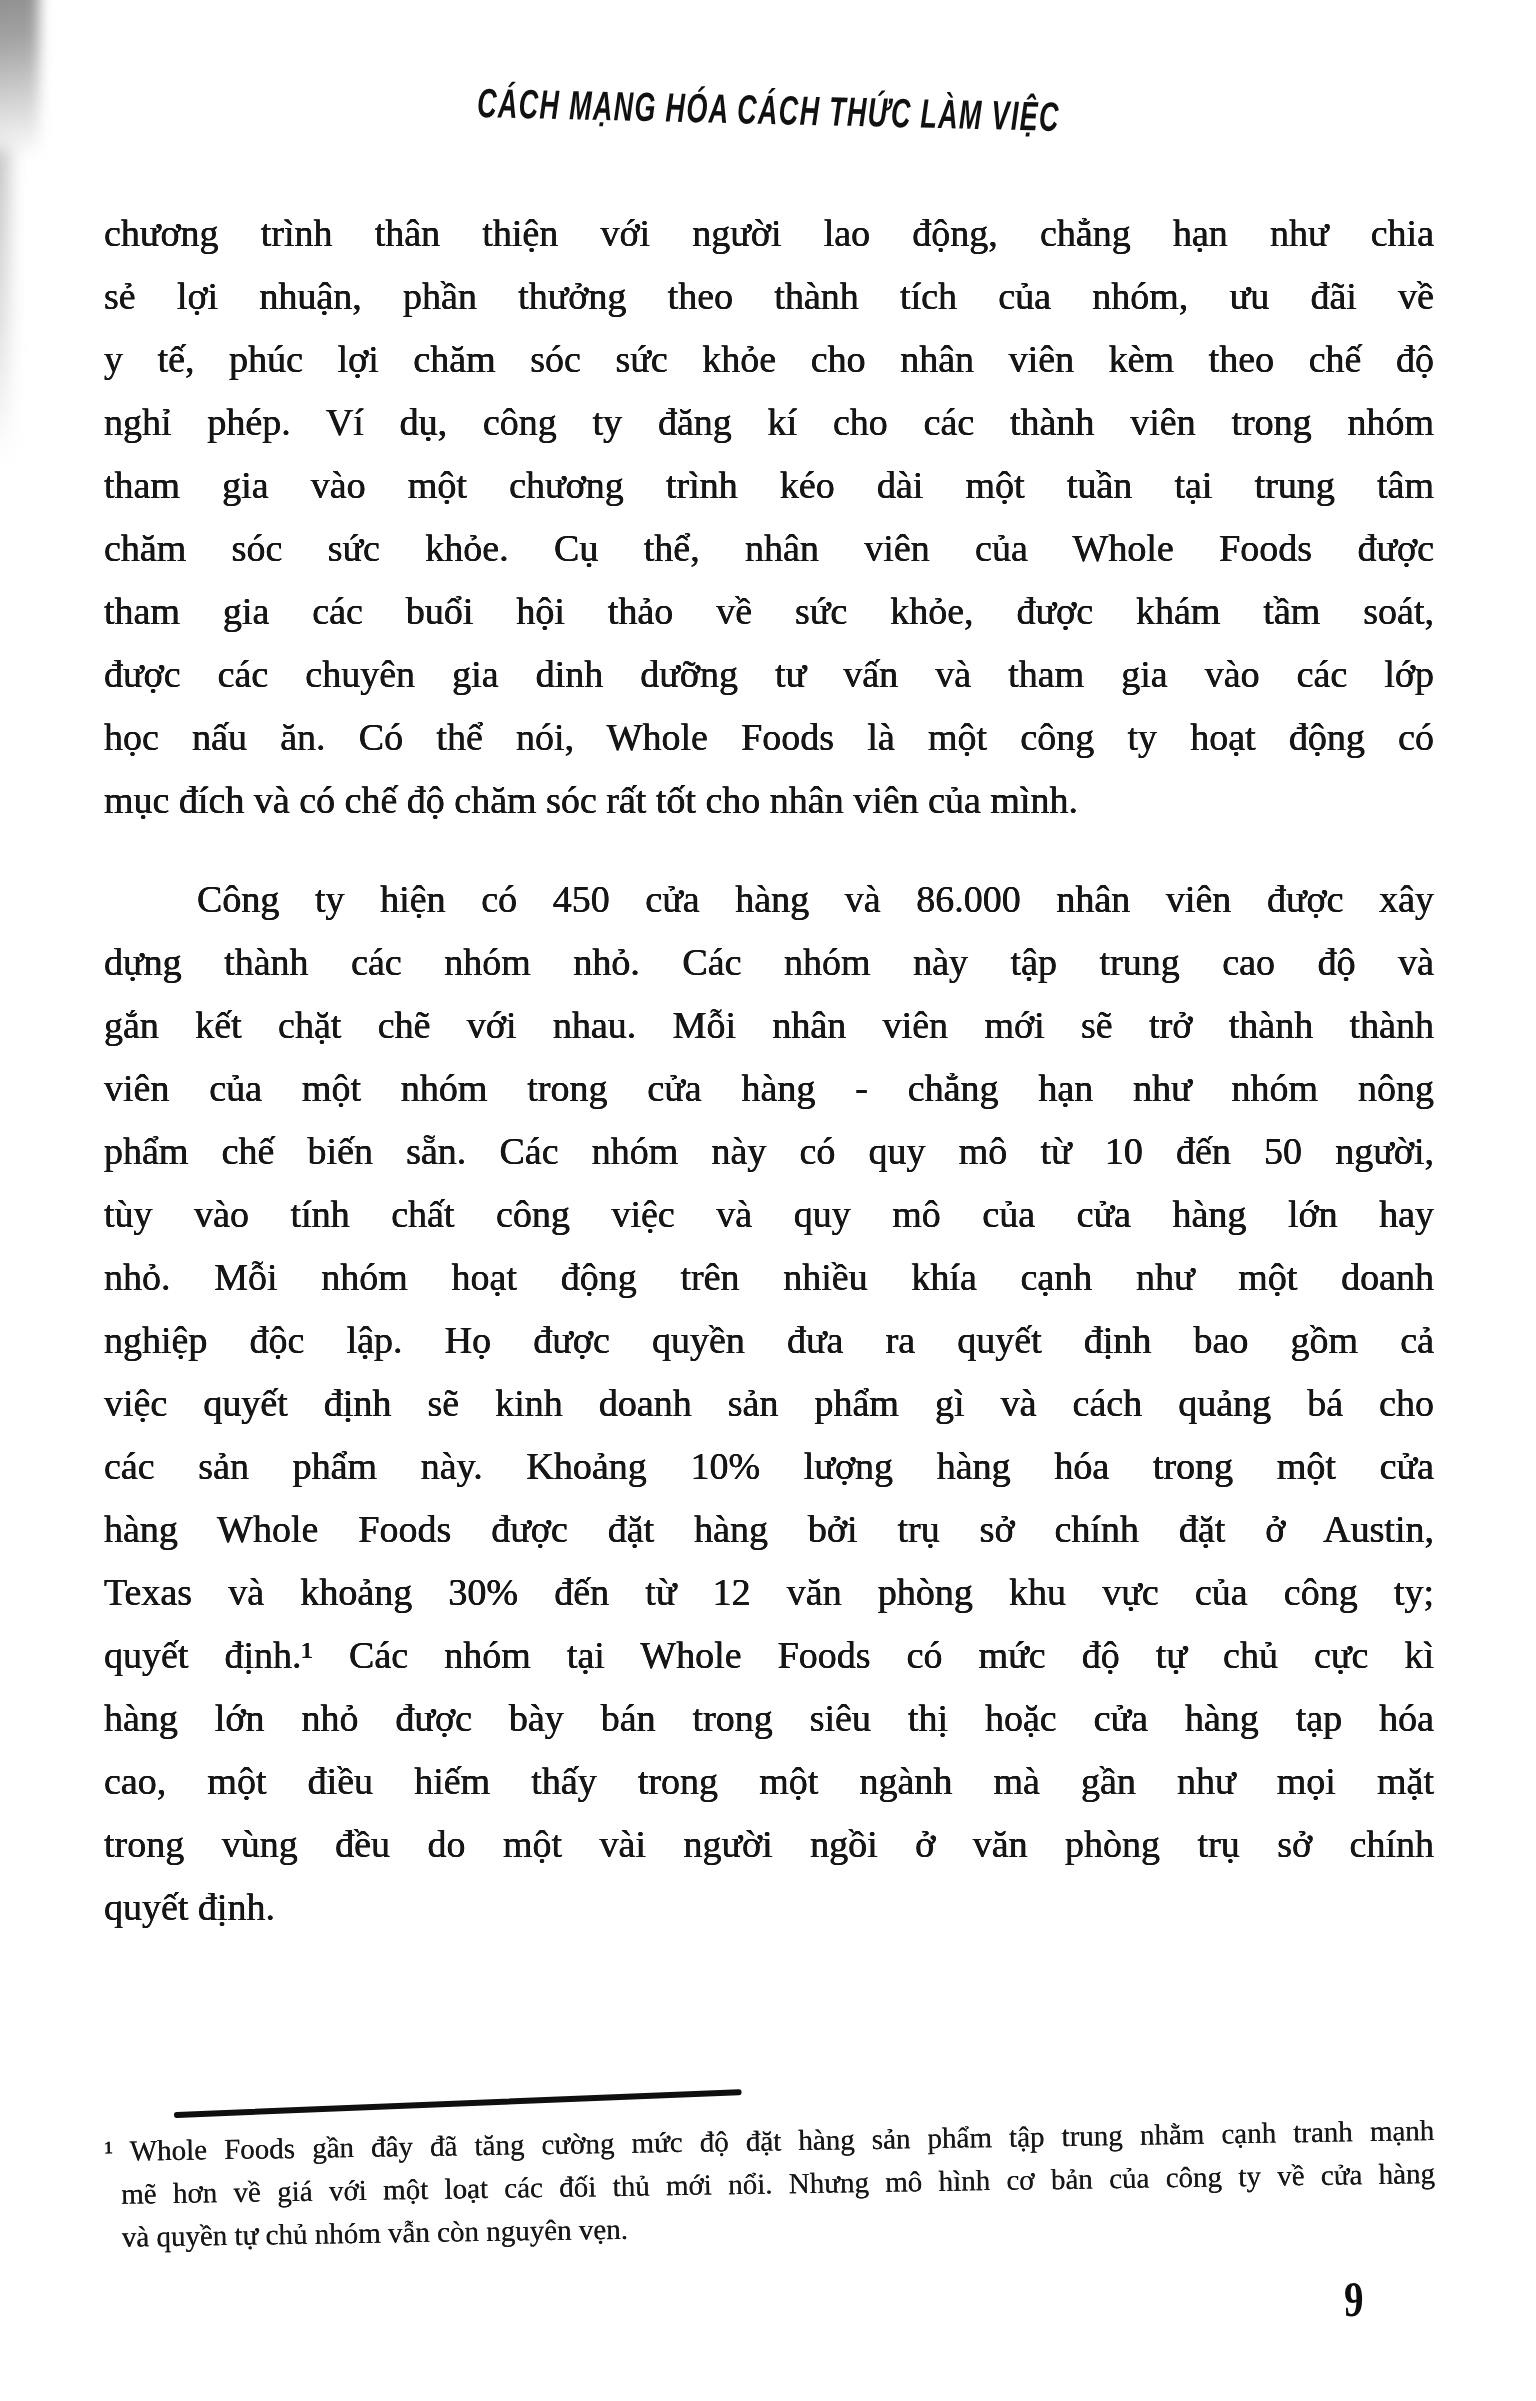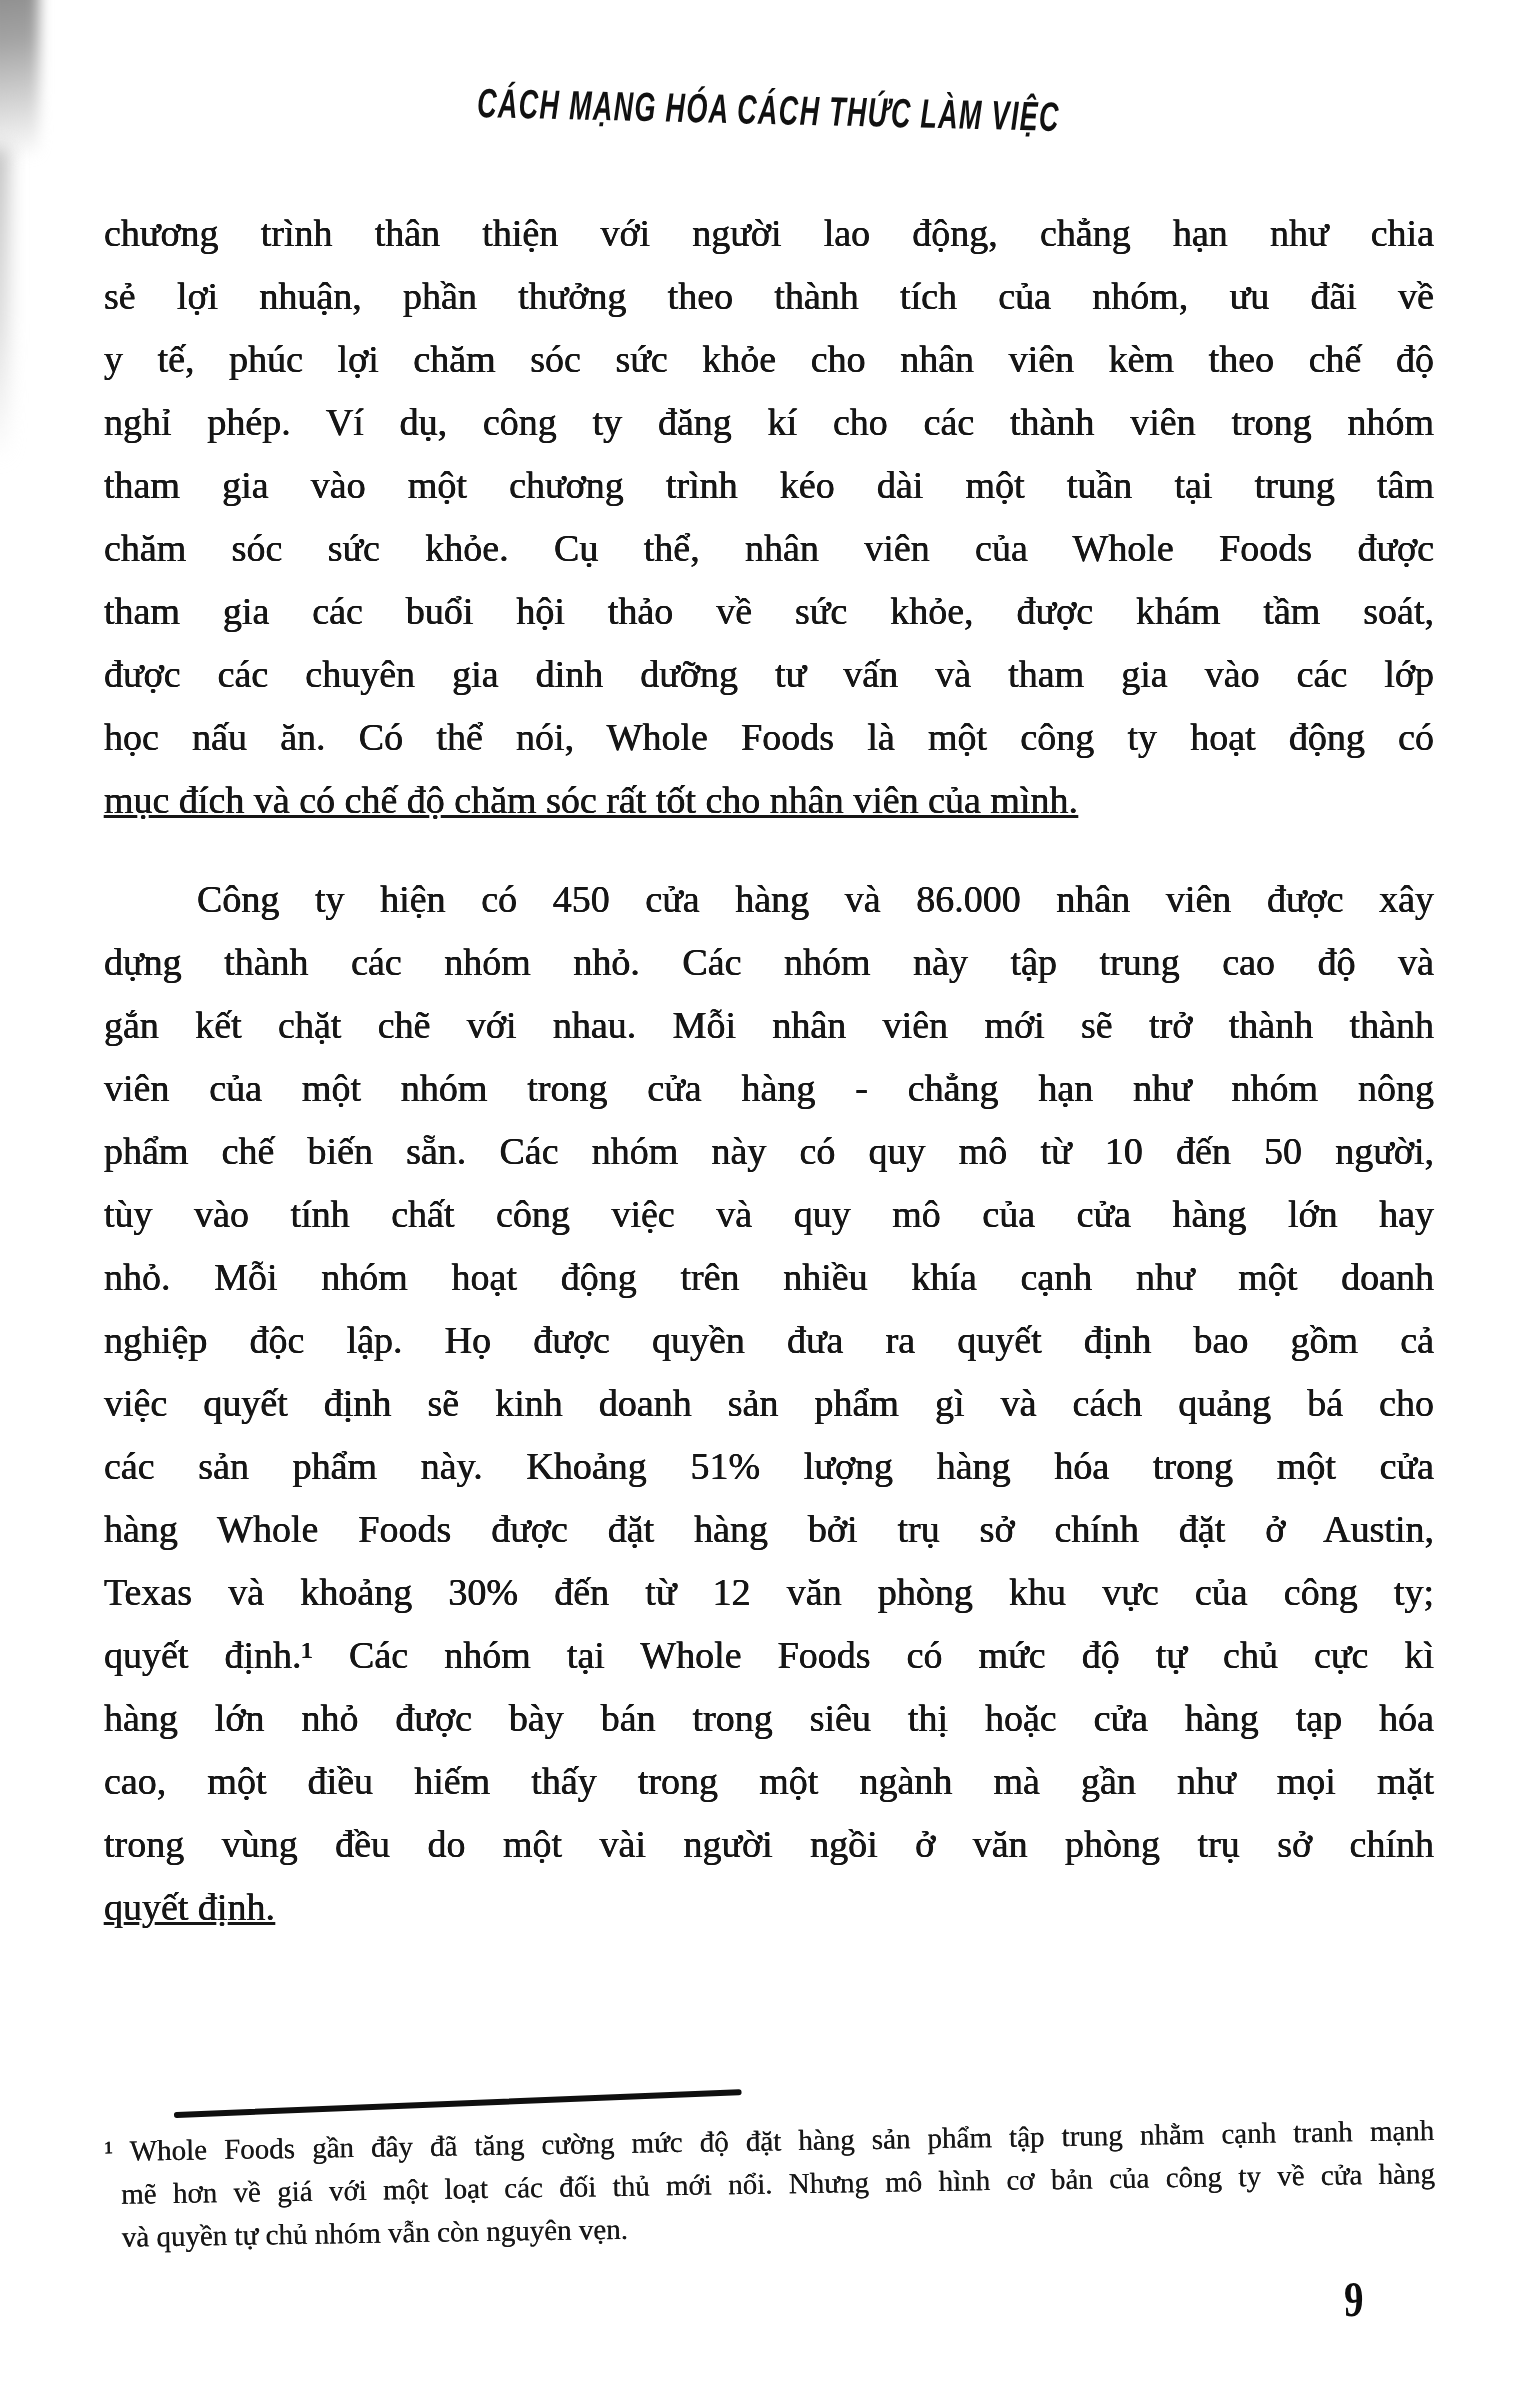--- a/index.html
+++ b/index.html
@@ -18,21 +18,21 @@
     font-size:41px;letter-spacing:1.9px;white-space:nowrap;color:#111;}
   .running-header .inner{display:inline-block;transform:scaleX(.66) rotate(.9deg);transform-origin:center;}
 
   .body-text{position:absolute;left:104px;top:202px;width:1330px;
     font-family:"Liberation Serif",serif;font-size:38px;line-height:63px;
     text-shadow:0.3px 0 currentColor,-0.3px 0 currentColor;}
   .para{margin:0;}
   .para.indent{margin-top:36px;}
   .para.indent .line:first-child{text-indent:93px;}
   .line{text-align:justify;text-align-last:justify;}
-  .line.last{text-align-last:left;text-decoration:underline;}
+  .line.last{text-align-last:left;}
 
   .divider{position:absolute;left:174px;top:2112px;width:568px;height:5.6px;background:#0f0f0f;
     transform:rotate(-2.3deg);transform-origin:left center;border-radius:2.8px;}
 
   .footnote{position:absolute;left:104px;top:2130px;width:1330px;
     font-family:"Liberation Serif",serif;font-size:29px;line-height:43px;color:#181818;
     transform:rotate(-.9deg);transform-origin:left top;
     text-shadow:0.3px 0 currentColor;}
   .fn-line{text-align:justify;text-align-last:justify;}
   .fn-line.last{text-align-last:left;}
@@ -69,21 +69,21 @@
       <div class="para indent">
         <div class="line">Công ty hiện có 450 cửa hàng và 86.000 nhân viên được xây</div>
         <div class="line">dựng thành các nhóm nhỏ. Các nhóm này tập trung cao độ và</div>
         <div class="line">gắn kết chặt chẽ với nhau. Mỗi nhân viên mới sẽ trở thành thành</div>
         <div class="line">viên của một nhóm trong cửa hàng - chẳng hạn như nhóm nông</div>
         <div class="line">phẩm chế biến sẵn. Các nhóm này có quy mô từ 10 đến 50 người,</div>
         <div class="line">tùy vào tính chất công việc và quy mô của cửa hàng lớn hay</div>
         <div class="line">nhỏ. Mỗi nhóm hoạt động trên nhiều khía cạnh như một doanh</div>
         <div class="line">nghiệp độc lập. Họ được quyền đưa ra quyết định bao gồm cả</div>
         <div class="line">việc quyết định sẽ kinh doanh sản phẩm gì và cách quảng bá cho</div>
-        <div class="line">các sản phẩm này. Khoảng 51% lượng hàng hóa trong một cửa</div>
+        <div class="line">các sản phẩm này. Khoảng 10% lượng hàng hóa trong một cửa</div>
         <div class="line">hàng Whole Foods được đặt hàng bởi trụ sở chính đặt ở Austin,</div>
         <div class="line">Texas và khoảng 30% đến từ 12 văn phòng khu vực của công ty;</div>
         <div class="line">quyết định.¹ Các nhóm tại Whole Foods có mức độ tự chủ cực kì</div>
         <div class="line">hàng lớn nhỏ được bày bán trong siêu thị hoặc cửa hàng tạp hóa</div>
         <div class="line">cao, một điều hiếm thấy trong một ngành mà gần như mọi mặt</div>
         <div class="line">trong vùng đều do một vài người ngồi ở văn phòng trụ sở chính</div>
         <div class="line last">quyết định.</div>
       </div>
     </div>
 

